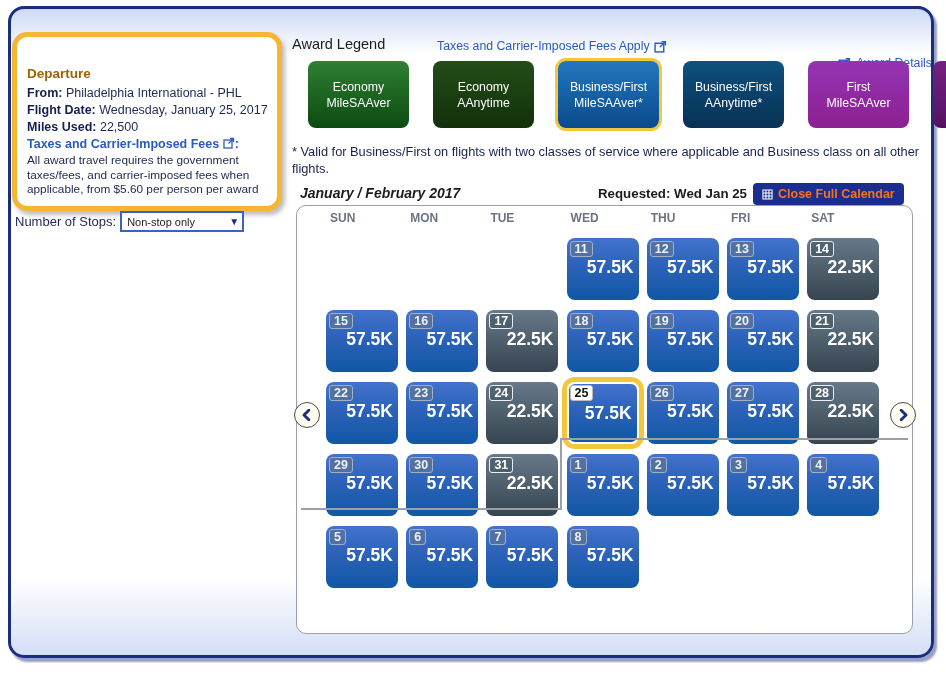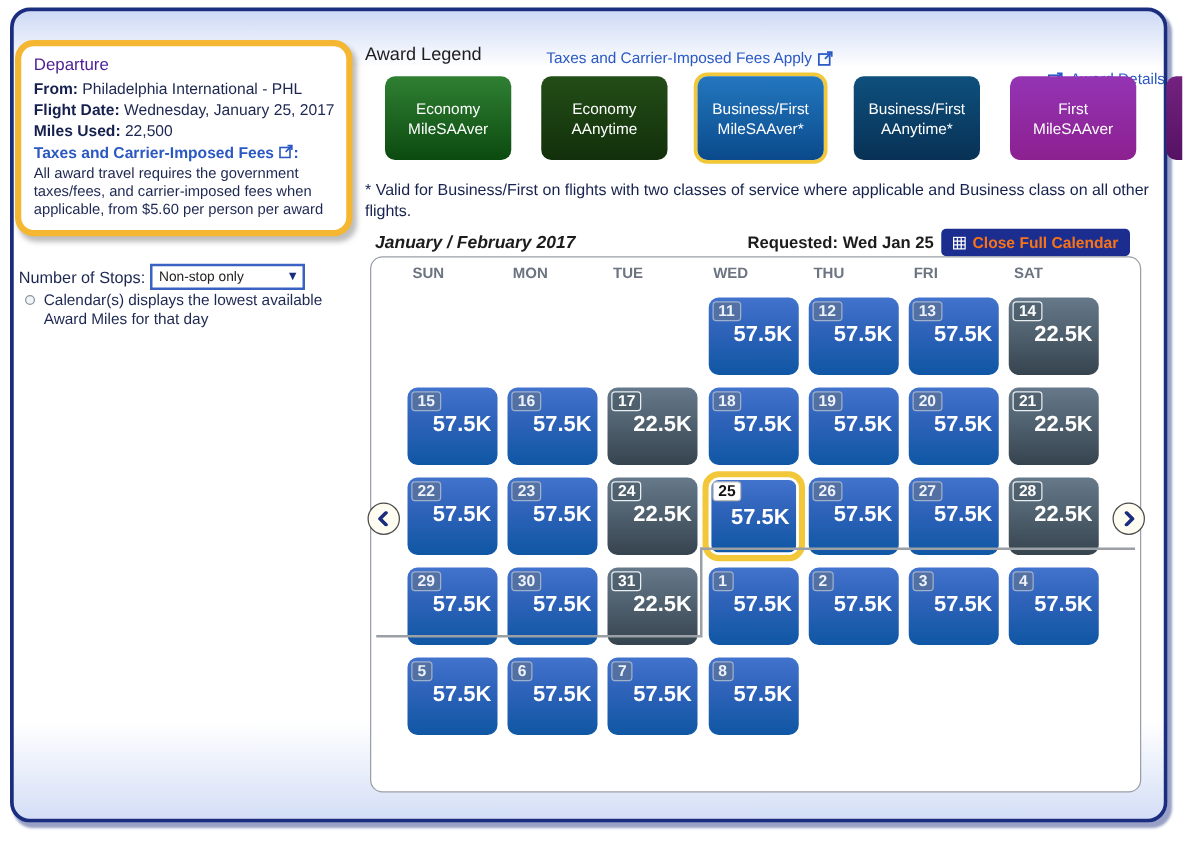--- a/index.html
+++ b/index.html
@@ -9,21 +9,21 @@
   
   .frame{position:absolute;left:8px;top:6px;width:920px;height:646px;
     border:3px solid #1b2d7e;border-radius:16px;
     background:linear-gradient(180deg,#cdd9f5 0%,#ffffff 7%,#ffffff 88%,#d4def6 100%);
     box-shadow:3px 4px 2px rgba(27,45,126,.45);}
 
   
   .dep-card{position:absolute;left:12px;top:32px;width:270px;box-sizing:border-box;
     border:5px solid #f5b732;border-radius:15px;background:#fff;
     padding:7px 9px 9px 10px;box-shadow:3px 4px 4px rgba(110,110,110,.45);}
-  .dep-title{font-size:13.5px;font-weight:normal;color:#4c1d95;margin-bottom:4px;}
+  .dep-title{font-size:13.5px;font-weight:bold;color:#a16207;margin-bottom:4px;margin-top:22px;}
   .dep-line{font-size:12.5px;line-height:17px;color:#1d2752;}
   .dep-line b{color:#16204f;}
   .dep-fees-link{font-size:12.5px;font-weight:bold;color:#2b59c3;margin-top:1px;cursor:pointer;}
   .dep-note{font-size:11.8px;line-height:14.5px;color:#1d2752;margin-top:2px;}
 
   
   .stops-row{position:absolute;left:15px;top:211px;display:flex;align-items:center;font-size:13px;color:#1d2752;}
   .stops-select{display:inline-flex;align-items:center;justify-content:space-between;
     margin-left:4px;width:112px;height:17px;border:2px solid #3a62c2;background:#fff;
     font-size:11px;color:#222;padding:0 3px 0 5px;cursor:pointer;}
@@ -105,24 +105,20 @@
   </div>
 
   <div class="stops-row">
     <span>Number of Stops:</span>
     <span class="stops-select">
       <span>Non-stop only</span>
       <span class="stops-caret">▼</span>
     </span>
   </div>
 
-  <div class="cal-note">
-    <span class="bullet"></span>
-    <span>Calendar(s) displays the lowest available Award Miles for that day</span>
-  </div>
 
   <div class="legend-title">Award Legend</div>
   <div class="fees-apply">
     <span>Taxes and Carrier-Imposed Fees Apply</span>
     <svg width="13" height="13" viewBox="0 0 12 12">
         <rect x="1" y="3" width="8" height="8" fill="none" stroke="#2b59c3" stroke-width="1.3"></rect>
         <path d="M5.5 6.5 L10.5 1.5 M7 1.5 H10.5 V5" fill="none" stroke="#2b59c3" stroke-width="1.3"></path>
       </svg>
   </div>
   <div class="award-details">

